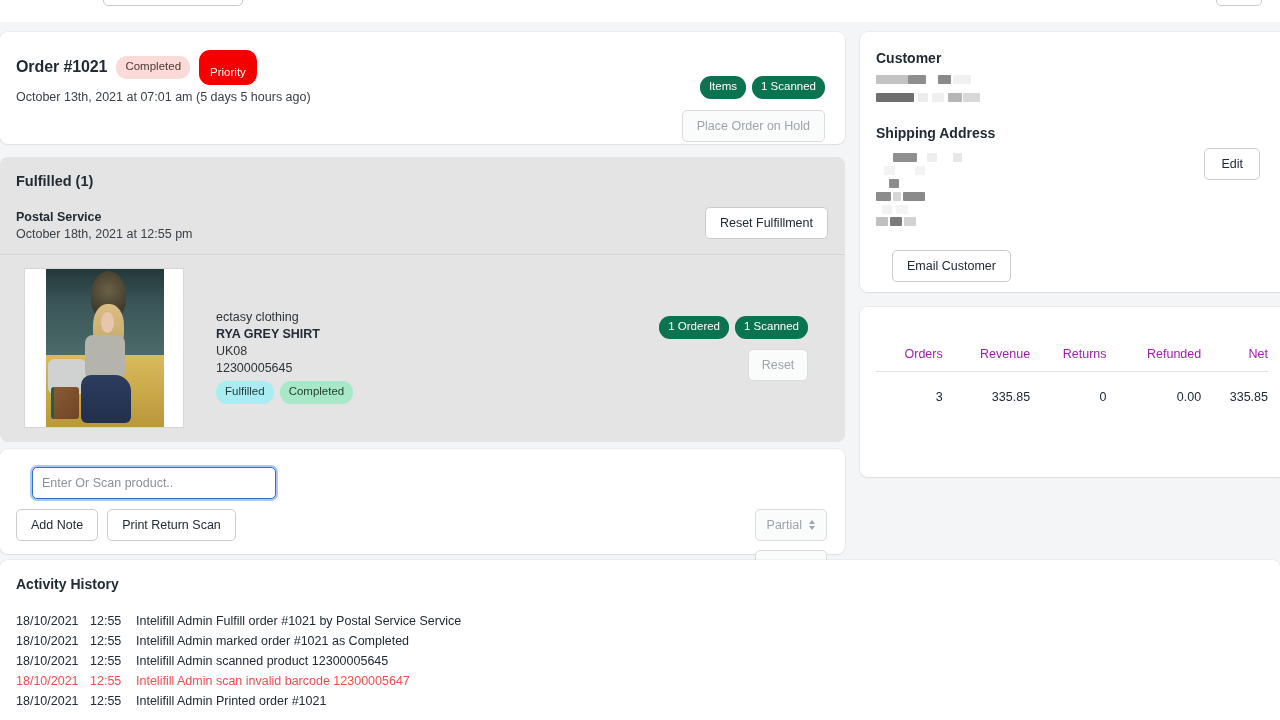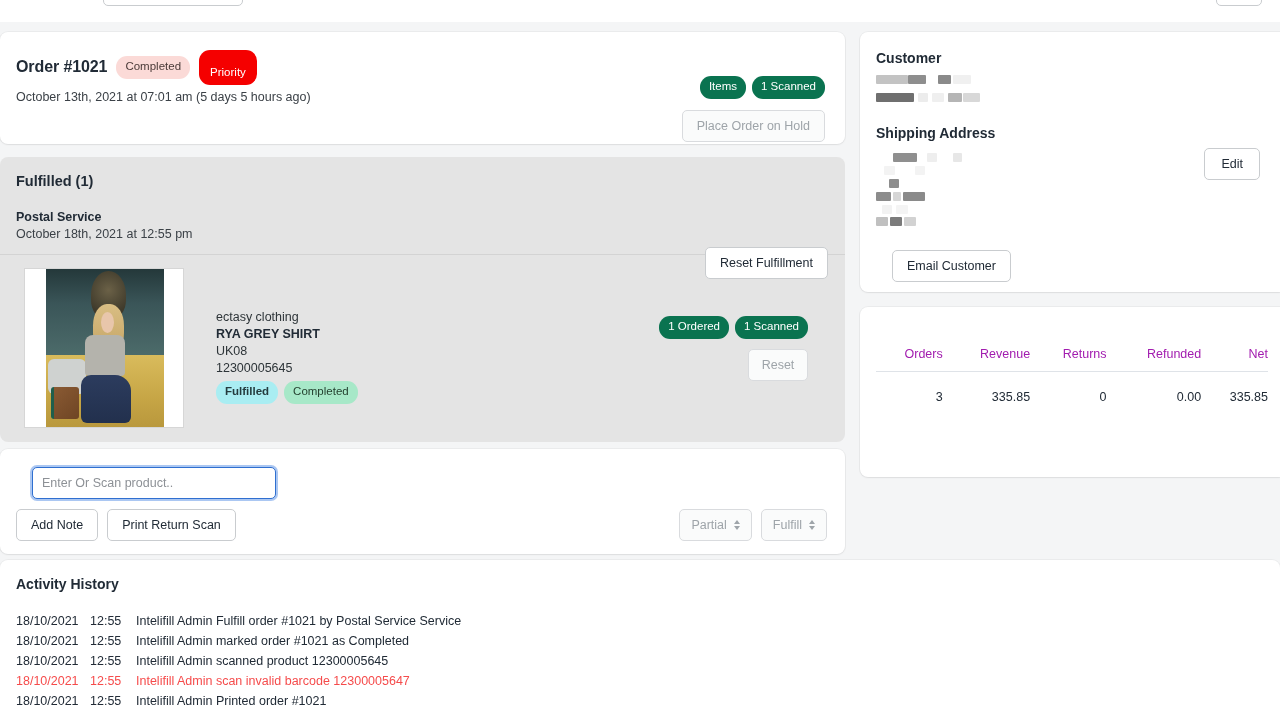--- a/index.html
+++ b/index.html
@@ -45,21 +45,21 @@
     padding: 8px 14px; cursor: pointer; white-space: nowrap;
   }
   .btn-disabled { color: #9ea4a9; background: #fafbfb; border-color: #d9dbde; cursor: default; }
   .btn-hold { position: absolute; right: 20px; top: 78px; }
 
   
   .fulfil-card { position: relative; margin-top: 13px; background: #e4e4e4; border-radius: 8px; padding: 16px 20px 20px 16px; height: 285px; }
   .fulfil-title { font-size: 14.5px; font-weight: bold; }
   .svc-name { margin-top: 21px; font-size: 12.5px; font-weight: bold; }
   .svc-date { margin-top: 3px; font-size: 12.5px; color: #3b4147; }
-  .btn-reset-fulfil { position: absolute; right: 17px; top: 50px; margin-top: 40px; }
+  .btn-reset-fulfil { position: absolute; right: 17px; top: 50px; }
 
   .divider { margin-top: 13px; height: 1px; background: #d3d3d3; margin-left: -16px; margin-right: -20px; }
 
   .prod-row { position: relative; display: flex; margin-top: 13px; margin-left: 8px; }
   .thumb {
     width: 160px; height: 160px; background: #fff; border: 1px solid #d6d6d6;
     overflow: hidden; position: relative; flex: none;
   }
   .photo { position: absolute; left: 21px; top: 0; width: 118px; height: 160px; overflow: hidden;
     background: linear-gradient(180deg,#2d4a4c 0%,#34565a 22%,#c9a84a 55%,#d8b75a 72%,#c4a347 100%); }
@@ -78,37 +78,37 @@
   .photo .shirt { position: absolute; left: 33%; top: 41%; width: 34%; height: 26%; border-radius: 8px 8px 4px 4px; background: #b4b3ac; }
   .photo .jeans { position: absolute; left: 30%; bottom: 4%; width: 42%; height: 30%; border-radius: 10px 16px 6px 6px;
     background: linear-gradient(180deg,#2c3c5e 0%,#22304d 100%); }
 
   .prod-info { margin-left: 32px; padding-top: 41px; font-size: 12.5px; line-height: 1.28; }
   .prod-info .vendor { color: #2d3438; }
   .prod-info .name { font-weight: bold; margin-top: 1px; }
   .prod-info .size, .prod-info .sku { margin-top: 1px; color: #2d3438; }
   .prod-tags { margin-top: 5px; display: flex; gap: 6px; }
   .tag { border-radius: 11px; font-size: 11.5px; line-height: 1; padding: 5px 9px 6px; }
-  .tag-fulfilled { background: #a9edf2; color: #243b3e; font-weight: bold; }
+  .tag-fulfilled { background: #a9edf2; color: #243b3e; }
   .tag-completed { background: #a7e8c8; color: #24402f; }
 
   .prod-badges { position: absolute; right: 17px; top: 48px; display: flex; gap: 6px; }
   .btn-reset-item { position: absolute; right: 17px; top: 81px; width: 60px; text-align: center; padding: 8px 0; }
 
   
   .scan-card { position: relative; margin-top: 7px; height: 105px; padding: 18px 20px 0 32px; }
   .scan-input {
     width: 244px; height: 32px; border: 1px solid #2f6fd0; border-radius: 5px;
     box-shadow: 0 0 0 2px rgba(56,122,223,.42);
     font-family: inherit; font-size: 12.5px; color: #212b36; padding: 0 9px;
     outline: none; background: #fff;
   }
   .scan-input::placeholder { color: #8d9196; }
   .scan-actions { position: absolute; left: 16px; top: 60px; display: flex; gap: 9px; }
-  .scan-selects { position: absolute; right: 18px; top: 60px; display: flex; gap: 9px; }
+  .scan-selects { position: absolute; right: 18px; top: 60px; display: flex; gap: 9px; flex-direction: column; }
   .sel {
     display: inline-flex; align-items: center; gap: 7px;
     background: #fafbfb; border: 1px solid #d9dbde; border-radius: 5px;
     font-size: 12.5px; color: #9ea4a9; padding: 8px 11px; cursor: default;
   }
   .updown { display: inline-flex; flex-direction: column; gap: 2px; line-height: 0; }
   .updown i { display: block; width: 0; height: 0; border-left: 3.5px solid transparent; border-right: 3.5px solid transparent; }
   .updown i.up { border-bottom: 4.5px solid #9ea4a9; }
   .updown i.dn { border-top: 4.5px solid #9ea4a9; }
 

